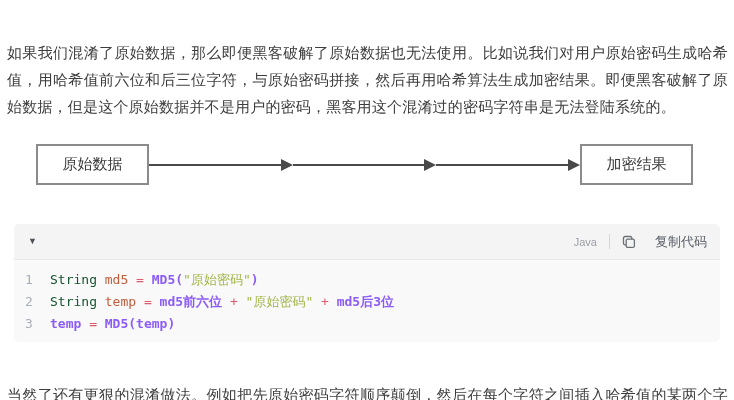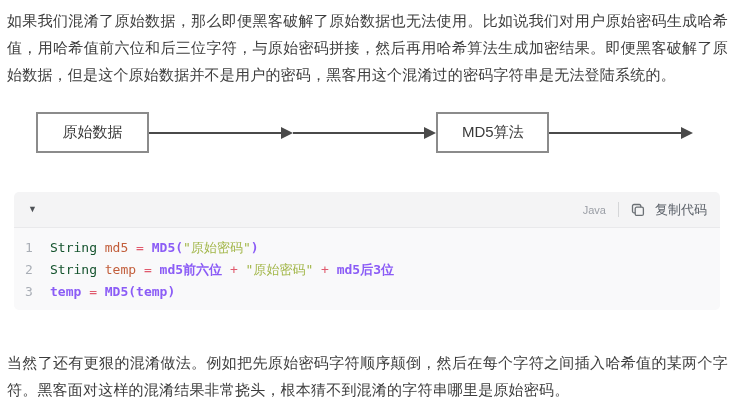--- a/index.html
+++ b/index.html
@@ -11,20 +11,21 @@
   }
   .page { width: 734px; height: 400px; position: relative; }
 
   
   .para {
     font-size: 15px;
     line-height: 27px;
     color: #3d3d3d;
     letter-spacing: 0.2px;
     text-align: justify;
+    margin-top: 32px;
   }
   .para-top { padding: 7px 6px 0 7px; }
   .para-bottom { padding: 0 6px 0 7px; margin-top: 39px; }
 
   
   .flowchart {
     margin: 16px 41px 0 36px;
     height: 57px;
     display: flex;
     align-items: center;
@@ -85,21 +86,21 @@
   }
   .lang-label { font-size: 11px; color: #9b9fa6; }
   .v-divider {
     width: 1px; height: 15px;
     background: #d5d6d8;
     margin: 0 12px;
   }
   .copy-btn {
     display: flex;
     align-items: center;
-    gap: 10px;
+    gap: 19px;
     background: none;
     border: none;
     cursor: pointer;
     font-family: inherit;
     font-size: 13px;
     color: #585e66;
     padding: 0;
   }
   .copy-icon-svg { display: block; }
 
@@ -131,22 +132,22 @@
 <body>
 
 <div class="page">
 
   <p class="para para-top">如果我们混淆了原始数据，那么即便黑客破解了原始数据也无法使用。比如说我们对用户原始密码生成哈希值，用哈希值前六位和后三位字符，与原始密码拼接，然后再用哈希算法生成加密结果。即便黑客破解了原始数据，但是这个原始数据并不是用户的密码，黑客用这个混淆过的密码字符串是无法登陆系统的。</p>
 
   <div class="flowchart" id="flowchart">
       <div class="flow-step">原始数据</div>
       <div class="flow-arrow"></div>
       <div class="flow-arrow"></div>
-      <div class="flow-step">MD5算法</div>
       <div class="flow-arrow"></div>
+      <div class="flow-step">加密结果</div>
     </div>
 
   <div class="codeblock">
     <div class="code-header">
       <span class="caret">▼</span>
       <div class="header-right">
         <span class="lang-label">Java</span>
         <span class="v-divider"></span>
         <button class="copy-btn">
           <span>

